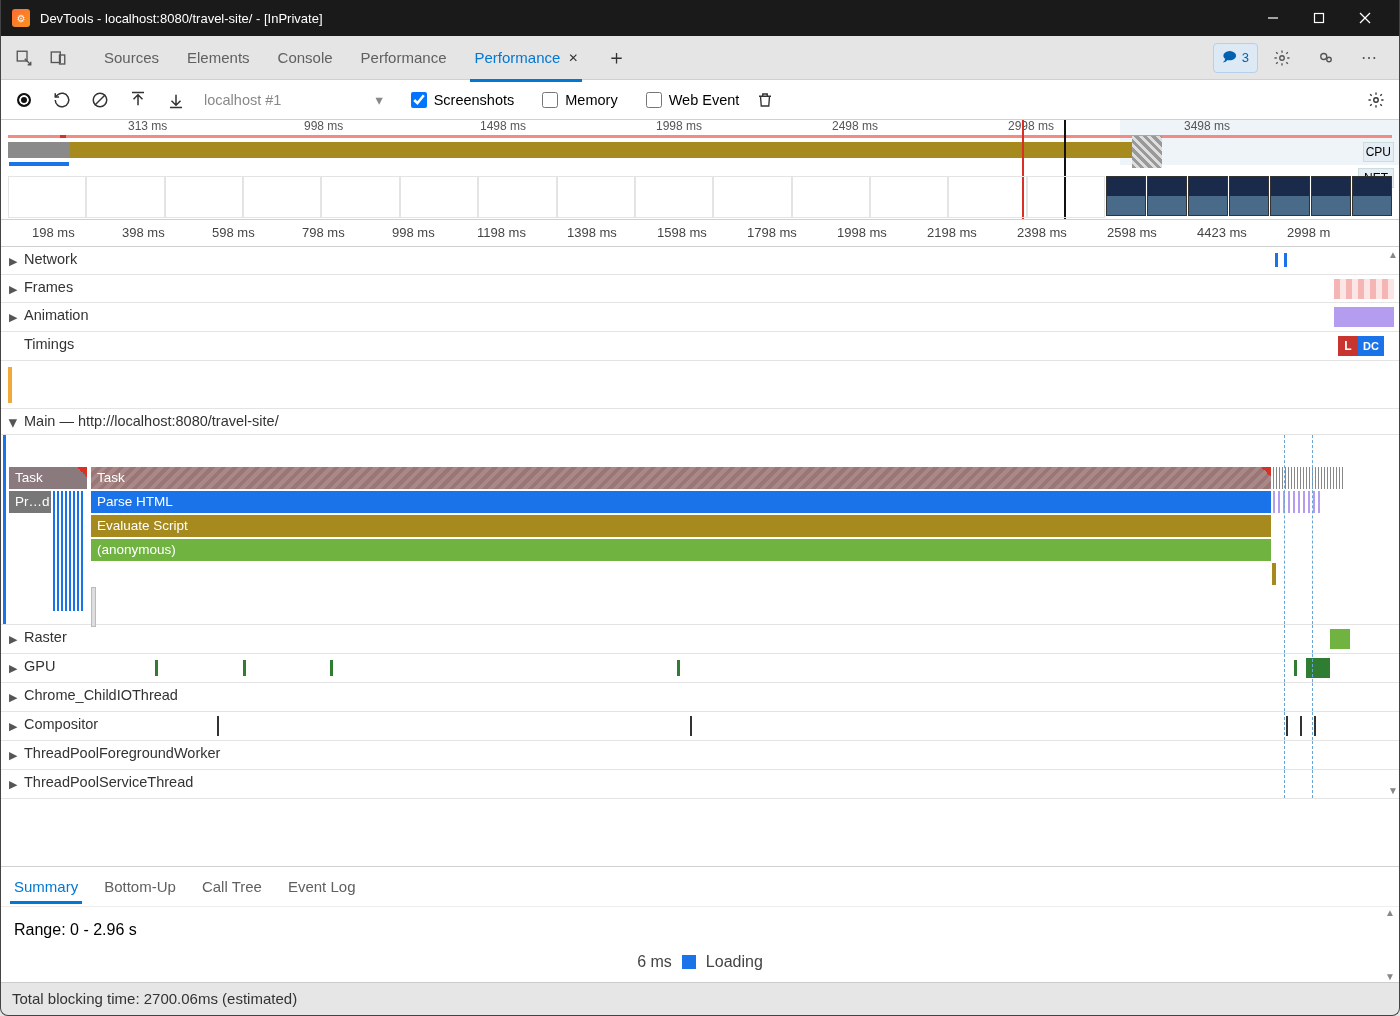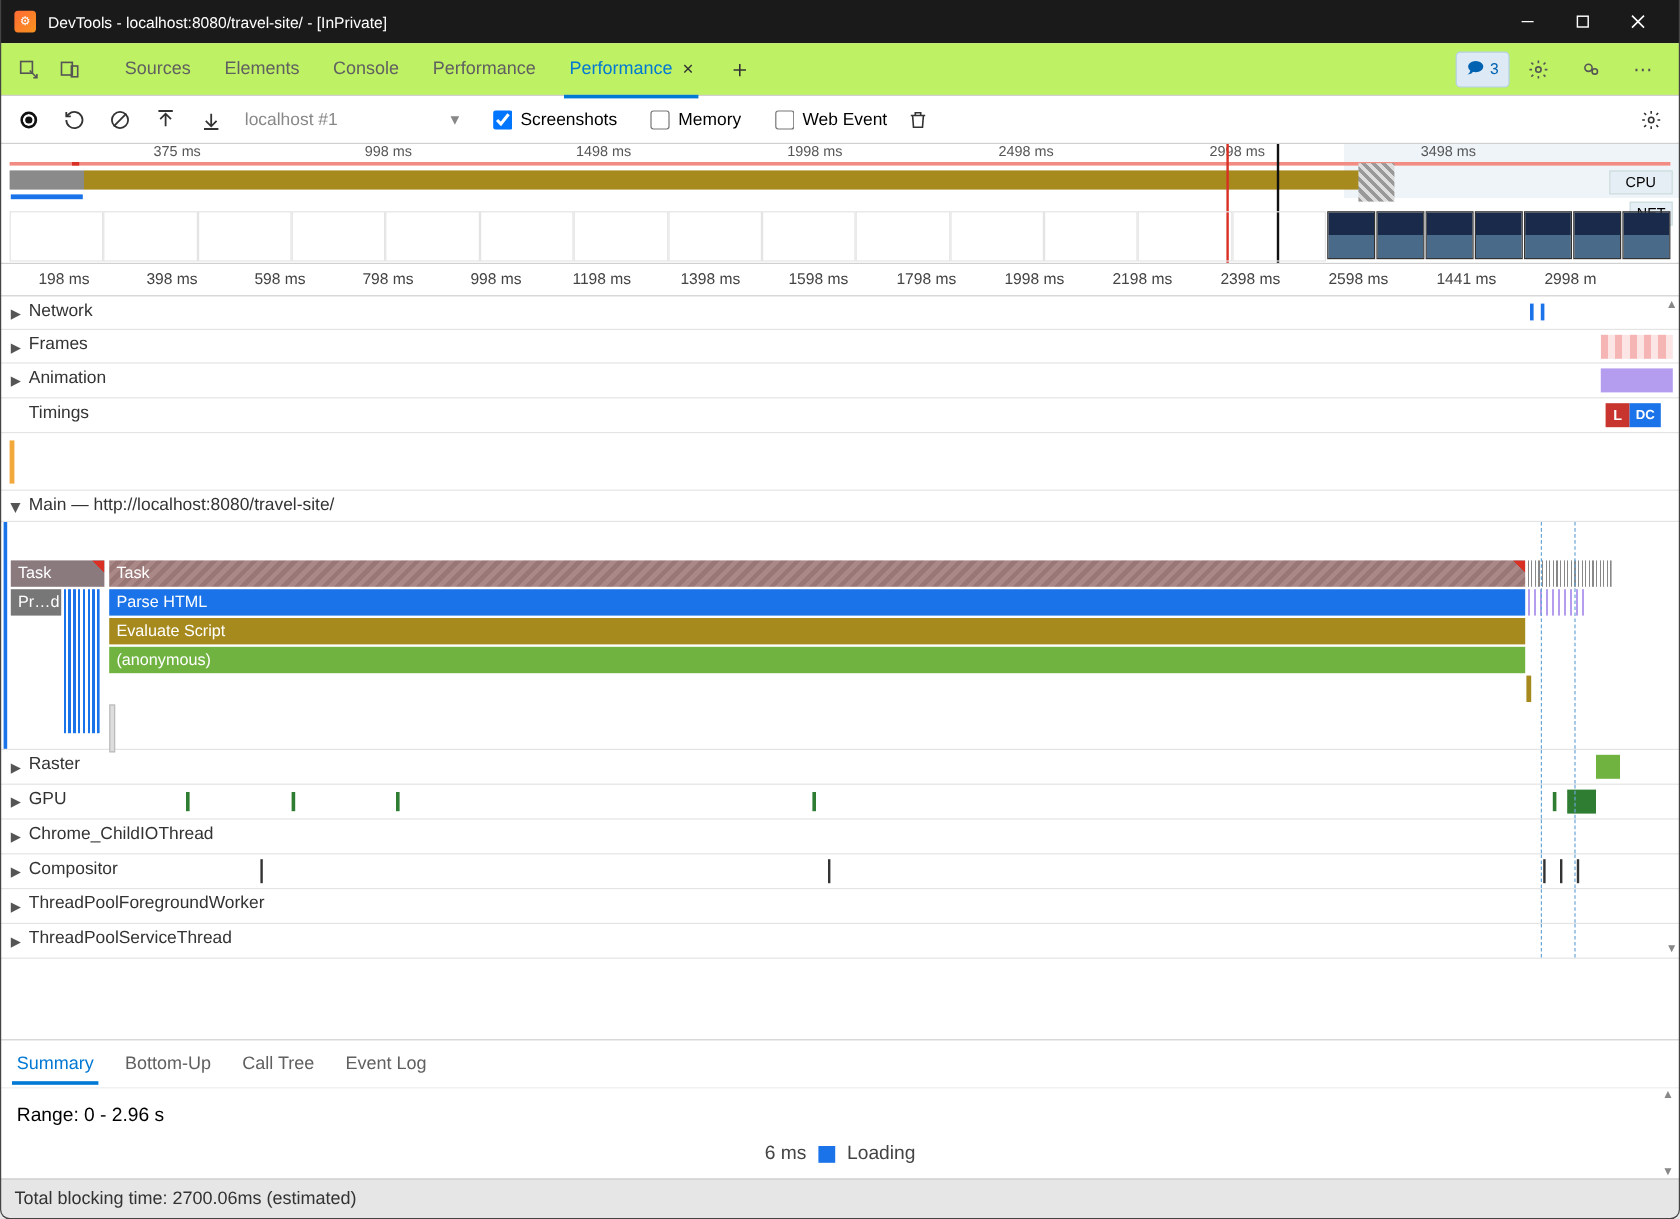--- a/index.html
+++ b/index.html
@@ -7,21 +7,21 @@
 
 
 .titlebar { background: #1a1a1a; color: #fff; height: 36px; display: flex; align-items: center; padding: 0 12px; font-size: 13px; }
 .titlebar .app-icon { width: 18px; height: 18px; background: linear-gradient(135deg,#ff6b35,#f7931e); border-radius: 3px; margin-right: 10px; display:flex; align-items:center; justify-content:center; font-size:10px; }
 .titlebar .title-text { flex: 1; }
 .win-controls { display: flex; gap: 0; }
 .win-btn { width: 46px; height: 36px; display: flex; align-items: center; justify-content: center; color: #fff; cursor: pointer; }
 .win-btn svg { width: 12px; height: 12px; }
 
 
-.tabstrip { background: #bef264; border-bottom: 1px solid #d0d0d0; height: 44px; display: flex; align-items: center; padding: 0 10px; }
+.tabstrip { background: #e5e5e5; border-bottom: 1px solid #d0d0d0; height: 44px; display: flex; align-items: center; padding: 0 10px; }
 .tool-icon { width: 28px; height: 28px; display: flex; align-items: center; justify-content: center; color: #555; cursor: pointer; margin-right: 6px; }
 .tool-icon svg { width: 18px; height: 18px; }
 .tabs { display: flex; margin-left: 12px; }
 .dt-tab { padding: 10px 14px; color: #606060; font-size: 15px; cursor: pointer; position: relative; display: flex; align-items: center; gap: 8px; }
 .dt-tab.active { color: #0078d4; }
 .dt-tab.active::after { content: ""; position: absolute; bottom: -1px; left: 10px; right: 10px; height: 3px; background: #0078d4; }
 .tab-close { font-size: 12px; color: #333; }
 .right-icons { margin-left: auto; display: flex; align-items: center; gap: 10px; }
 .badge { background: #dde9f5; color: #0062b1; border-radius: 4px; padding: 3px 8px; font-size: 13px; display: flex; align-items: center; gap: 5px; border:1px solid #b5d0e8; }
 
@@ -34,21 +34,21 @@
 .host { color: #888; margin-left: 2px; }
 .dropdown-caret { color: #888; margin-left: 80px; }
 .chk { display: flex; align-items: flex-start; gap: 7px; margin-left: 14px; }
 .chk input { width: 16px; height: 16px; }
 .settings-right { margin-left: auto; }
 
 
 .overview { height: 100px; border-bottom: 1px solid #d0d0d0; position: relative; background:#fff; }
 .ov-ticks { position:absolute; top:0; left:8px; right:8px; height:16px; font-size:12px; color:#555; }
 .ov-tick { position:absolute; top:-1px; }
-.ov-cpu-label { position:absolute; right:6px; top:22px; font-size:12px; background:#e5edf5; padding:2px 13px; border:1px solid #cdd; }
+.ov-cpu-label { position:absolute; right:6px; top:22px; font-size:12px; background:#e5edf5; padding:2px 2px; border:1px solid #cdd; }
 .ov-net-label { position:absolute; right:6px; top:48px; font-size:12px; background:#e5edf5; padding:2px 5px; border:1px solid #cdd; }
 .ov-bar-area { position:absolute; top:16px; left:8px; right:8px; height:32px; }
 .ov-gray { position:absolute; top:6px; left:0; width:62px; height:16px; background:#8a8a8a; }
 .ov-yellow { position:absolute; top:6px; left:62px; right:255px; height:16px; background:#a68a1e; }
 .ov-right-stripe { position:absolute; top:0px; right:230px; width:30px; height:32px; background:repeating-linear-gradient(45deg,#999 0,#999 3px,#ddd 3px,#ddd 6px); }
 .ov-blue-line { position:absolute; top:42px; left:9px; width:60px; height:4px; background:#1a73e8; }
 .ov-thumbs { position:absolute; top:56px; left:8px; right:8px; height:42px; display:flex; }
 .ov-thumb-empty { flex:1; border:1px solid #e4e4e4; }
 .ov-thumb-group { display:flex; margin-left:auto; }
 .ov-thumb { width:40px; height:40px; background:linear-gradient(#1a2a4a 50%,#4a6a8a 50%); border:1px solid #333; margin-left:1px; }
@@ -251,21 +251,21 @@
     <svg viewBox="0 0 24 24" fill="none" stroke="currentColor" stroke-width="1.8">
         <circle cx="12" cy="12" r="3"></circle>
         <path d="M12 2v3M12 19v3M4.2 4.2l2.1 2.1M17.7 17.7l2.1 2.1M2 12h3M19 12h3M4.2 19.8l2.1-2.1M17.7 6.3l2.1-2.1"></path>
       </svg>
   </div>
 </div>
 
 <div class="overview">
   <div class="ov-right-bg"></div>
   <div class="ov-ticks">
-    <span class="ov-tick" style="left:120px">375 ms</span>
+    <span class="ov-tick" style="left:120px">313 ms</span>
     <span class="ov-tick" style="left:296px">998 ms</span>
     <span class="ov-tick" style="left:472px">1498 ms</span>
     <span class="ov-tick" style="left:648px">1998 ms</span>
     <span class="ov-tick" style="left:824px">2498 ms</span>
     <span class="ov-tick" style="left:1000px">2998 ms</span>
     <span class="ov-tick" style="left:1176px">3498 ms</span>
   </div>
   <div style="position:absolute; top:15px; left:8px; right:8px; height:3px; background:#f28b82;"></div>
   <div style="position:absolute; top:15px; left:60px; width:6px; height:3px; background:#d93025;"></div>
   <div class="ov-bar-area">
@@ -312,21 +312,21 @@
   <span class="ruler-tick" style="left:302px">798 ms</span>
   <span class="ruler-tick" style="left:392px">998 ms</span>
   <span class="ruler-tick" style="left:477px">1198 ms</span>
   <span class="ruler-tick" style="left:567px">1398 ms</span>
   <span class="ruler-tick" style="left:657px">1598 ms</span>
   <span class="ruler-tick" style="left:747px">1798 ms</span>
   <span class="ruler-tick" style="left:837px">1998 ms</span>
   <span class="ruler-tick" style="left:927px">2198 ms</span>
   <span class="ruler-tick" style="left:1017px">2398 ms</span>
   <span class="ruler-tick" style="left:1107px">2598 ms</span>
-  <span class="ruler-tick" style="left:1197px">1441 ms</span>
+  <span class="ruler-tick" style="left:1197px">4423 ms</span>
   <span class="ruler-tick" style="left:1287px">2998 m</span>
 </div>
 
 <div class="lanes">
 
   <div class="lane lane-network">
     <div class="lane-hdr"><span class="tri">▶</span><span>Network</span></div>
     <div class="net-tick" style="left:1275px;"></div>
     <div class="net-tick" style="left:1284px;"></div>
     <div class="scroll-triangles">▲</div>

